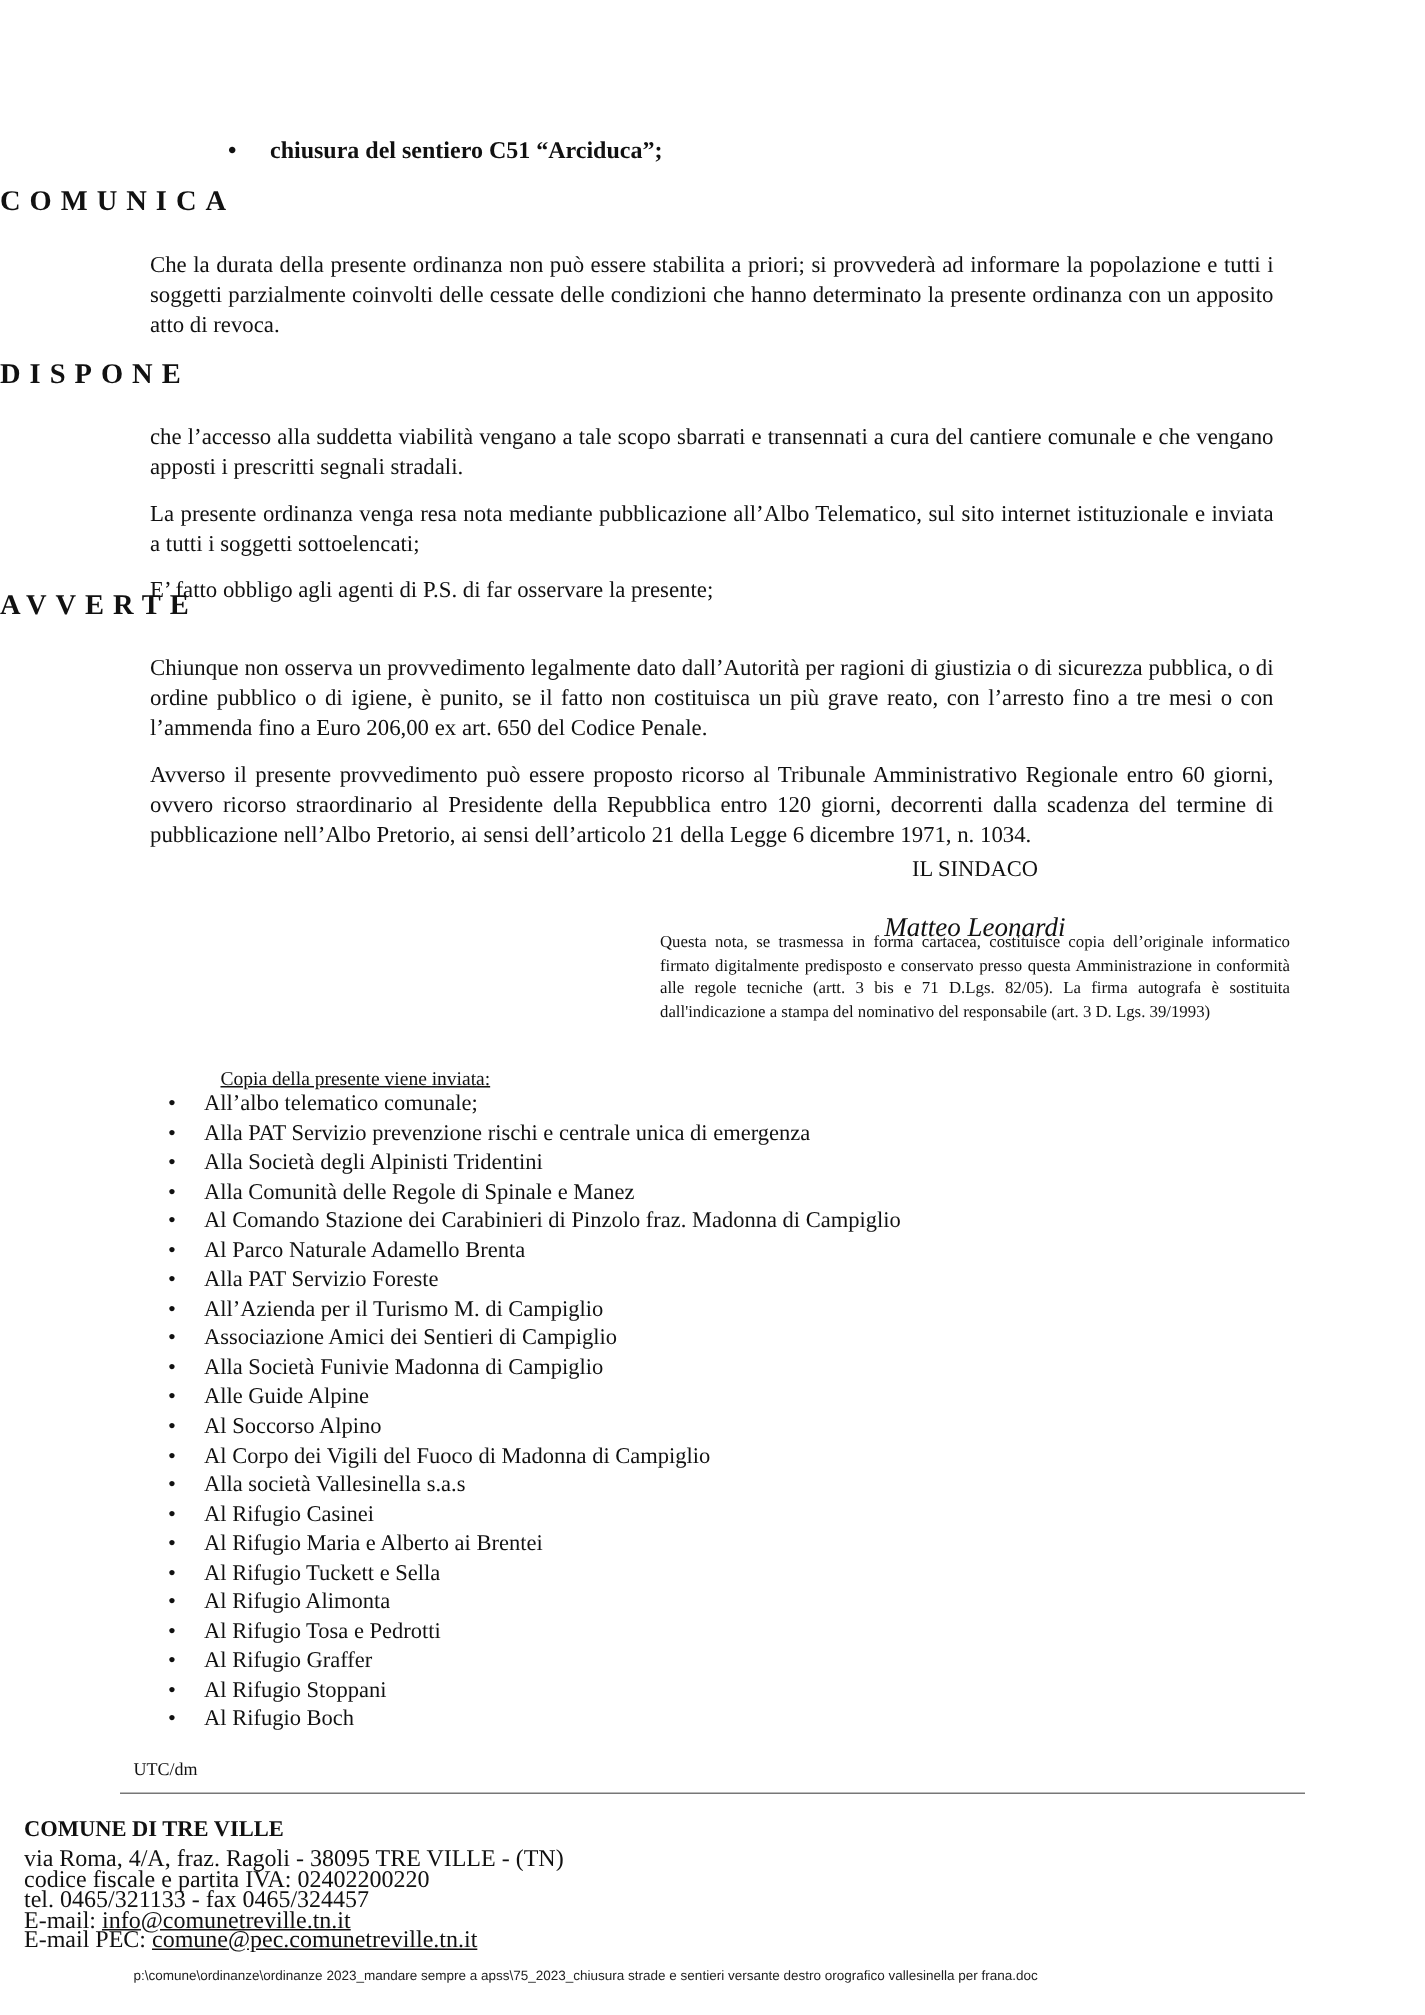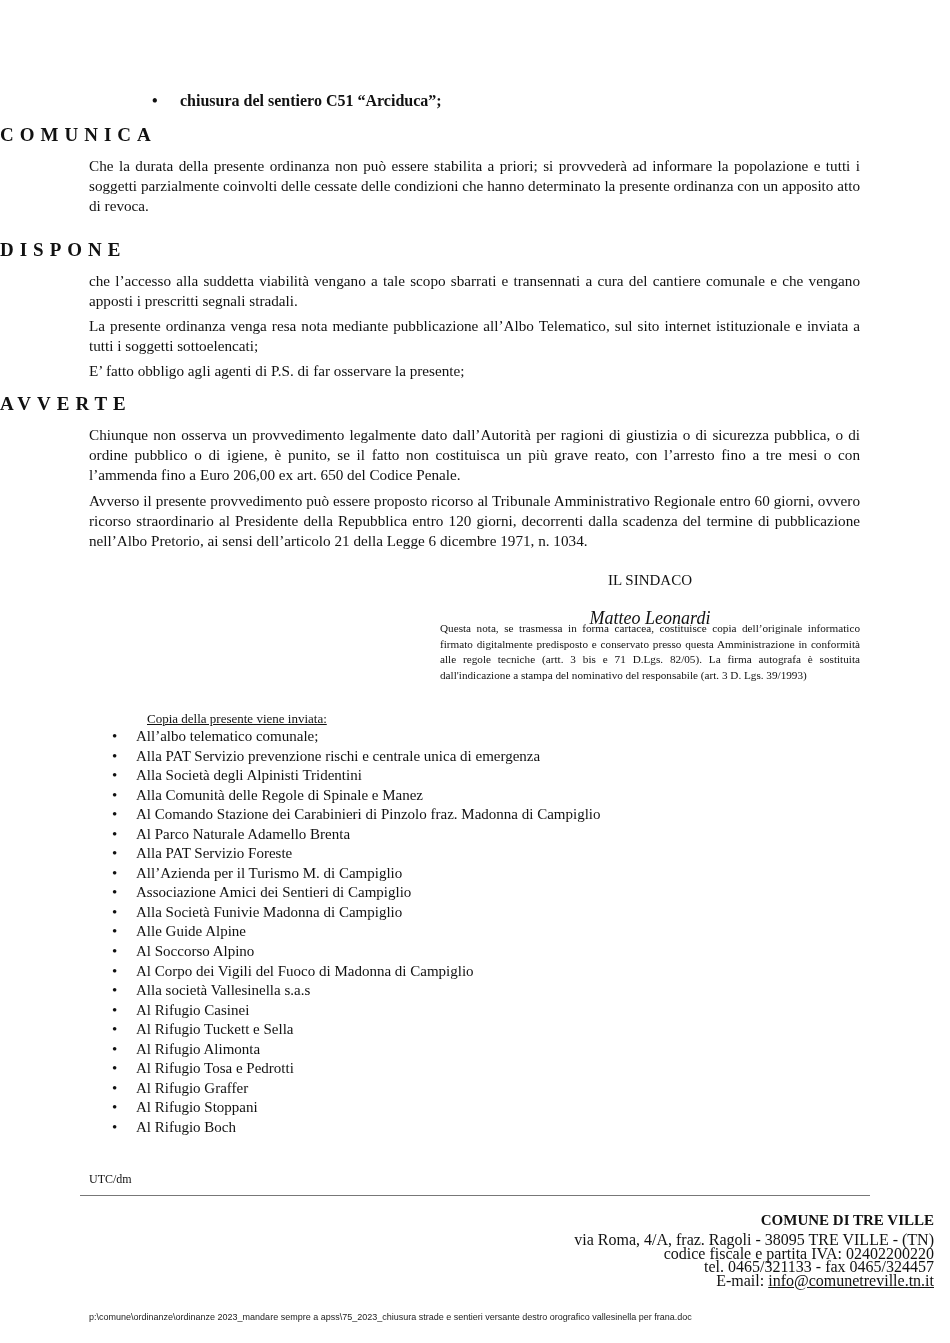--- a/index.html
+++ b/index.html
@@ -6,31 +6,31 @@
   body { width: 950px; height: 1343px; position: relative; overflow: hidden;
          font-family: "Liberation Serif", "DejaVu Serif", serif; color: #111; }
   .page { position: absolute; left: 0; top: 0; width: 950px; height: 1016px; }
   .abs { position: absolute; }
   .top-bullet { left: 152px; top: 92px; font-size: 16px; font-weight: bold; }
   .top-bullet .dot { display: inline-block; width: 28px; }
   .heading { left: 0; width: 950px; text-align: left; font-weight: bold;
              font-size: 19px; letter-spacing: 6px; }
   .para { left: 89px; width: 771px; font-size: 15.2px; line-height: 20px;
           text-align: justify; }
-  .para p { margin: 0; }
+  .para p { margin: 11px; }
   .sign-title { left: 440px; width: 420px; text-align: center; font-size: 15px; top: 572px; }
   .sign-name { left: 440px; width: 420px; text-align: center; font-size: 18px; top: 608px; font-style: italic; }
   .note { left: 440px; width: 420px; top: 621px; font-size: 11.2px; line-height: 15.5px; text-align: justify; }
   .copy-header { left: 147px; top: 711px; font-size: 13px; text-decoration: underline; }
   .recipients { left: 112px; top: 727px; margin: 0; padding: 0; list-style: none; font-size: 15px; }
   .recipients li { height: 19.55px; line-height: 19.55px; white-space: nowrap; }
   .recipients .bullet { display: inline-block; width: 24px; }
   .utc { left: 89px; top: 1172px; font-size: 12px; }
   .hr { left: 80px; top: 1195px; width: 790px; height: 0; border-top: 1.5px solid #777; }
-  .footer { left: 4px; width: 930px; text-align: right; }
+  .footer { left: 16px; width: 930px; text-align: left; }
   .footer a { color: #111; text-decoration: underline; }
   .path { left: 89px; top: 1312px; font-family: "Liberation Sans", sans-serif; font-size: 9px; color: #222; }
 </style>
 </head>
 <body>
 
 <div class="page">
 
   <div class="abs top-bullet">
     <span class="dot">•</span><span>chiusura del sentiero C51 “Arciduca”;</span>
@@ -68,33 +68,37 @@
     <li><span class="bullet">•</span><span>Al Parco Naturale Adamello Brenta</span></li>
     <li><span class="bullet">•</span><span>Alla PAT Servizio Foreste</span></li>
     <li><span class="bullet">•</span><span>All’Azienda per il Turismo M. di Campiglio</span></li>
     <li><span class="bullet">•</span><span>Associazione Amici dei Sentieri di Campiglio</span></li>
     <li><span class="bullet">•</span><span>Alla Società Funivie Madonna di Campiglio</span></li>
     <li><span class="bullet">•</span><span>Alle Guide Alpine</span></li>
     <li><span class="bullet">•</span><span>Al Soccorso Alpino</span></li>
     <li><span class="bullet">•</span><span>Al Corpo dei Vigili del Fuoco di Madonna di Campiglio</span></li>
     <li><span class="bullet">•</span><span>Alla società Vallesinella s.a.s</span></li>
     <li><span class="bullet">•</span><span>Al Rifugio Casinei</span></li>
+    <li><span class="bullet">•</span><span>Al Rifugio Maria e Alberto ai Brentei</span></li>
     <li><span class="bullet">•</span><span>Al Rifugio Tuckett e Sella</span></li>
     <li><span class="bullet">•</span><span>Al Rifugio Alimonta</span></li>
     <li><span class="bullet">•</span><span>Al Rifugio Tosa e Pedrotti</span></li>
     <li><span class="bullet">•</span><span>Al Rifugio Graffer</span></li>
     <li><span class="bullet">•</span><span>Al Rifugio Stoppani</span></li>
     <li><span class="bullet">•</span><span>Al Rifugio Boch</span></li>
   </ul>
 
   <div class="abs utc">UTC/dm</div>
   <div class="abs hr"></div>
 
   <div class="abs footer org" style="top:1212px; font-size:15px; font-weight:bold;">COMUNE DI TRE VILLE</div>
   <div class="abs footer line" style="top:1231px;">via Roma, 4/A, fraz. Ragoli - 38095 TRE VILLE - (TN)</div>
   <div class="abs footer line" style="top:1244.5px;">codice fiscale e partita IVA: 02402200220</div>
   <div class="abs footer line" style="top:1258px;">tel. 0465/321133 - fax 0465/324457</div>
   <div class="abs footer line" style="top:1271.5px;">
     <span>E-mail: </span><a>info@comunetreville.tn.it</a>
   </div>
+  <div class="abs footer line" style="top:1285px;">
+    <span>E-mail PEC: </span><a>comune@pec.comunetreville.tn.it</a>
+  </div>
 
   <div class="abs path">p:\comune\ordinanze\ordinanze 2023_mandare sempre a apss\75_2023_chiusura strade e sentieri versante destro orografico vallesinella per frana.doc</div>
 </div>
 
 </body></html>

